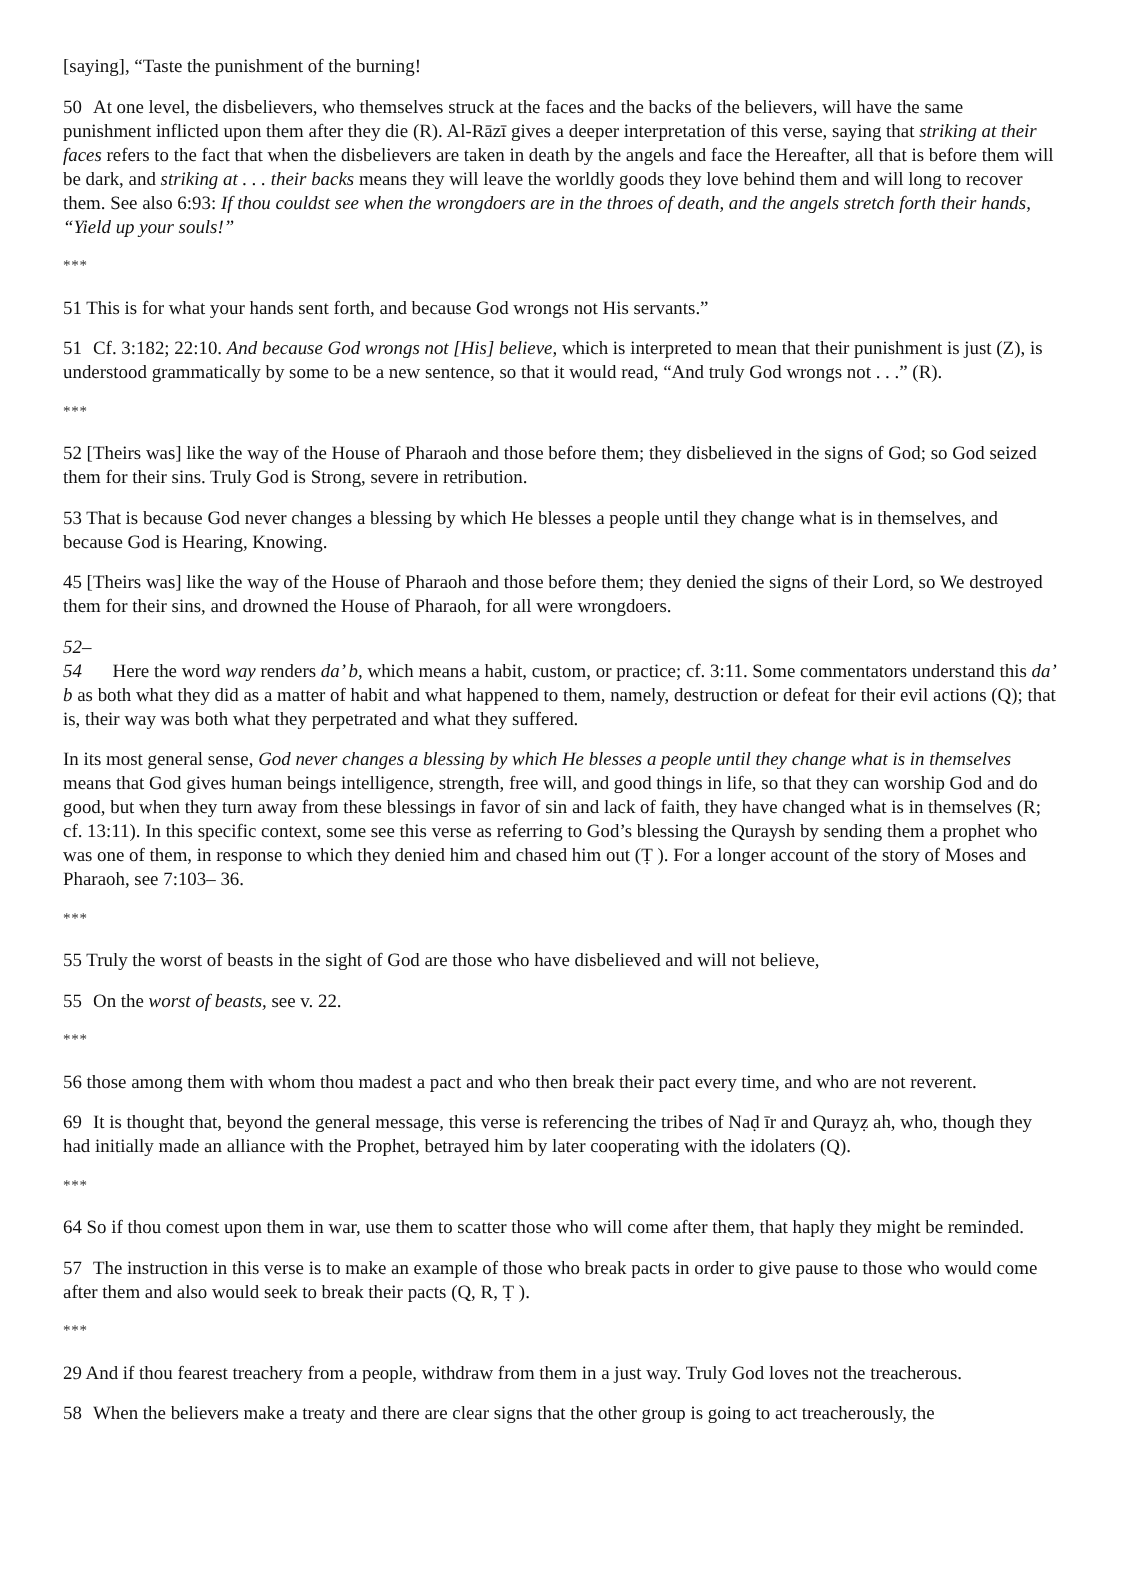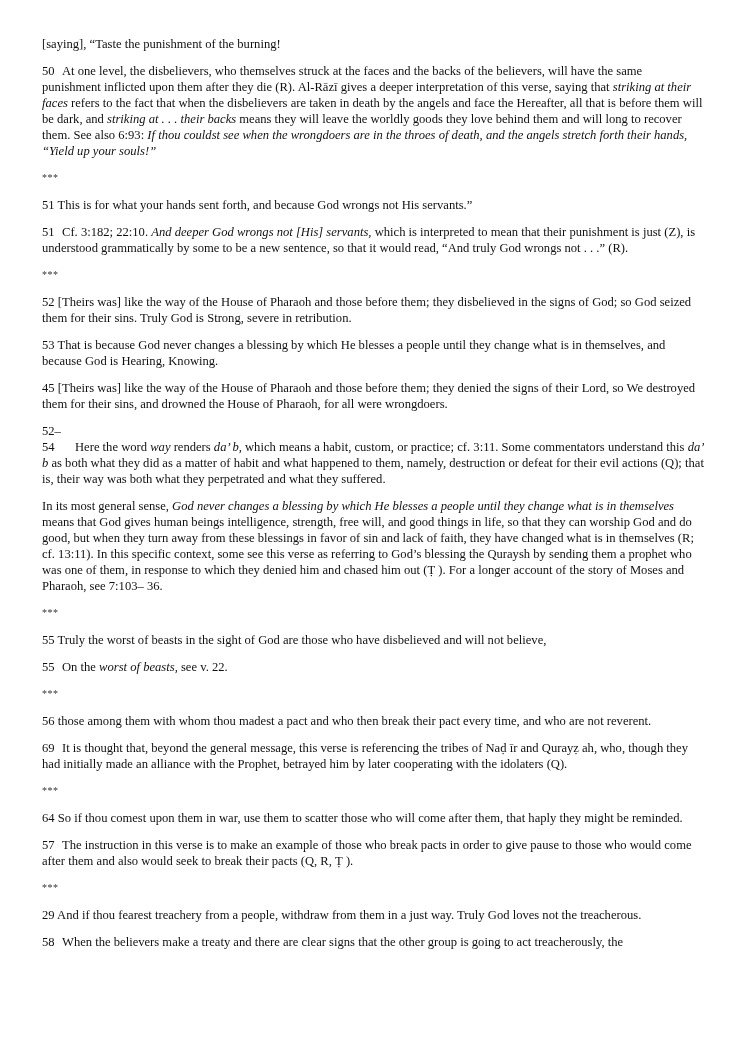--- a/index.html
+++ b/index.html
@@ -8,32 +8,32 @@
       font-family: "Liberation Serif", "DejaVu Serif", serif;
       color: #111111;
     }
     .page {
       position: absolute; left: 42px; top: 36px; width: 662px;
       font-size: 12.6px; line-height: 16px;
     }
     .para { margin: 0 0 11px 0; }
     .sep { margin: 0 0 11px 0; font-size: 10px; letter-spacing: 0.5px; color: #333; }
     .note-num { display: inline-block; width: 20px; }
-    .note-num.wide { width: 33px; }
+    .note-num.wide { width: 33px; font-style: italic; }
     i { font-style: italic; }
   </style>
 </head>
 <body>
 
 <div class="page" id="page">
     <p class="para"><span>[saying], “Taste the punishment of the burning!</span></p>
     <p class="para"><span class="note-num">50</span><span>At one level, the disbelievers, who themselves struck at the faces and the backs of the believers, will have the same punishment inflicted upon them after they die (R). Al-Rāzī gives a deeper interpretation of this verse, saying that </span><i>striking at their faces</i><span> refers to the fact that when the disbelievers are taken in death by the angels and face the Hereafter, all that is before them will be dark, and </span><i>striking at . . . their backs</i><span> means they will leave the worldly goods they love behind them and will long to recover them. See also 6:93: </span><i>If thou couldst see when the wrongdoers are in the throes of death, and the angels stretch forth their hands, “Yield up your souls!”</i></p>
     <p class="sep">***</p>
     <p class="para"><span>51 This is for what your hands sent forth, and because God wrongs not His servants.”</span></p>
-    <p class="para"><span class="note-num">51</span><span>Cf. 3:182; 22:10. </span><i>And deeper God wrongs not [His] servants,</i><span> which is interpreted to mean that their punishment is just (Z), is understood grammatically by some to be a new sentence, so that it would read, “And truly God wrongs not . . .” (R).</span></p>
+    <p class="para"><span class="note-num">51</span><span>Cf. 3:182; 22:10. </span><i>And because God wrongs not [His] believe,</i><span> which is interpreted to mean that their punishment is just (Z), is understood grammatically by some to be a new sentence, so that it would read, “And truly God wrongs not . . .” (R).</span></p>
     <p class="sep">***</p>
     <p class="para"><span>52 [Theirs was] like the way of the House of Pharaoh and those before them; they disbelieved in the signs of God; so God seized them for their sins. Truly God is Strong, severe in retribution.</span></p>
     <p class="para"><span>53 That is because God never changes a blessing by which He blesses a people until they change what is in themselves, and because God is Hearing, Knowing.</span></p>
     <p class="para"><span>45 [Theirs was] like the way of the House of Pharaoh and those before them; they denied the signs of their Lord, so We destroyed them for their sins, and drowned the House of Pharaoh, for all were wrongdoers.</span></p>
     <p class="para"><span class="note-num wide">52– 54</span><span>Here the word </span><i>way</i><span> renders </span><i>da’ b,</i><span> which means a habit, custom, or practice; cf. 3:11. Some commentators understand this </span><i>da’ b</i><span> as both what they did as a matter of habit and what happened to them, namely, destruction or defeat for their evil actions (Q); that is, their way was both what they perpetrated and what they suffered.</span></p>
     <p class="para"><span>In its most general sense, </span><i>God never changes a blessing by which He blesses a people until they change what is in themselves</i><span> means that God gives human beings intelligence, strength, free will, and good things in life, so that they can worship God and do good, but when they turn away from these blessings in favor of sin and lack of faith, they have changed what is in themselves (R; cf. 13:11). In this specific context, some see this verse as referring to God’s blessing the Quraysh by sending them a prophet who was one of them, in response to which they denied him and chased him out (Ṭ ). For a longer account of the story of Moses and Pharaoh, see 7:103– 36.</span></p>
     <p class="sep">***</p>
     <p class="para"><span>55 Truly the worst of beasts in the sight of God are those who have disbelieved and will not believe,</span></p>
     <p class="para"><span class="note-num">55</span><span>On the </span><i>worst of beasts,</i><span> see v. 22.</span></p>
     <p class="sep">***</p>

